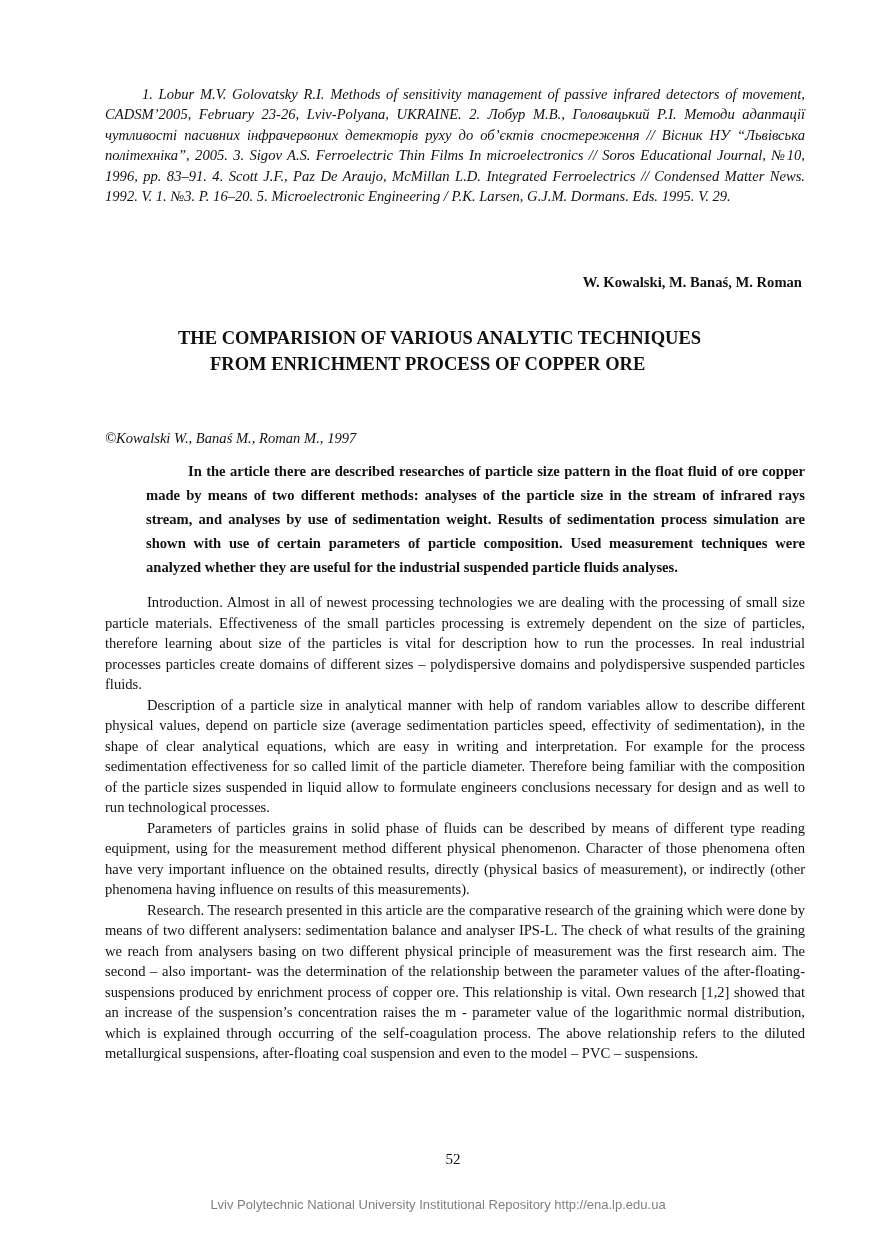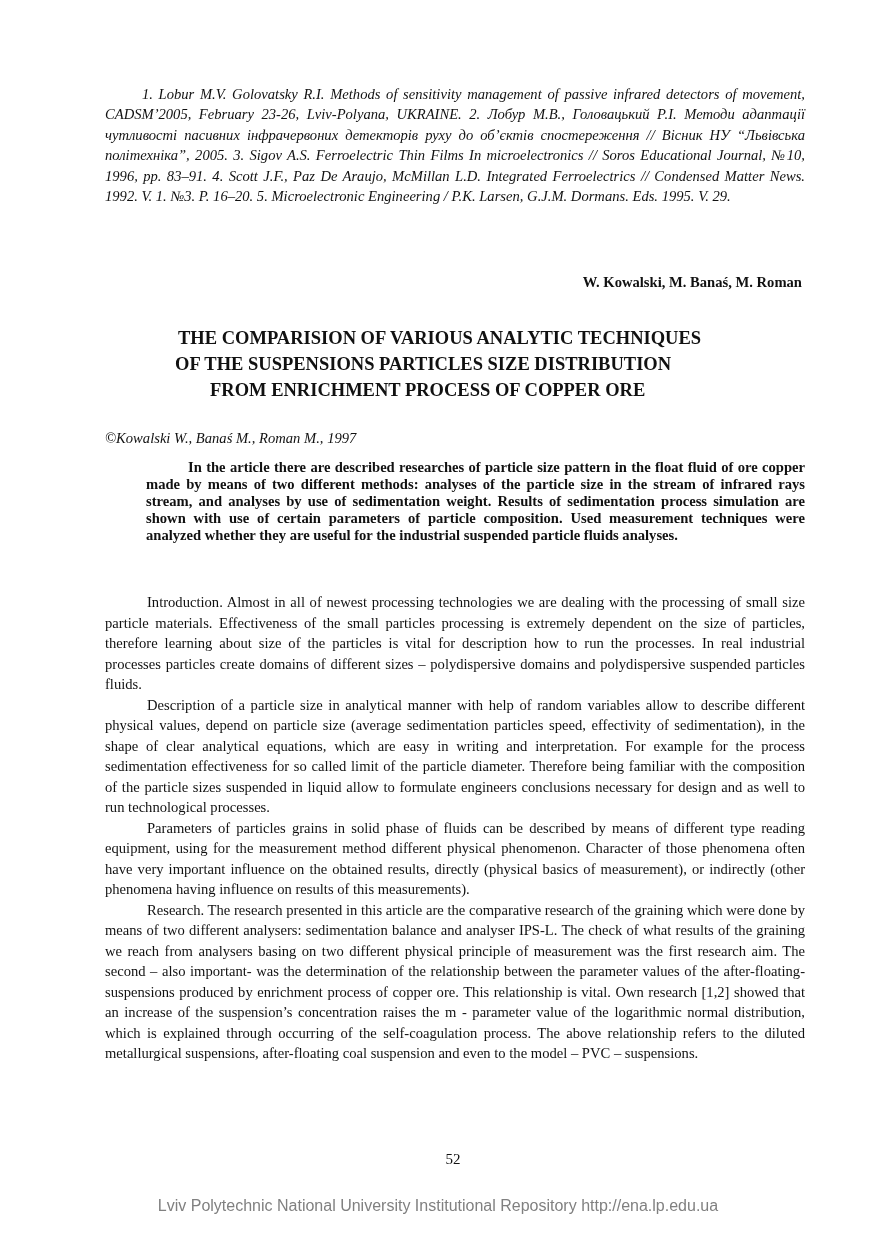--- a/index.html
+++ b/index.html
@@ -55,21 +55,21 @@
       font-style: italic;
       font-size: 14.6px;
     }
     .abstract {
       position: absolute;
       left: 146px;
       top: 459px;
       width: 659px;
       font-weight: bold;
       font-size: 14.6px;
-      line-height: 17px;
+      line-height: 24px;
       text-align: justify;
       text-indent: 42px;
     }
     .body-text {
       position: absolute;
       left: 105px;
       top: 592px;
       width: 700px;
       font-size: 14.6px;
       line-height: 20.5px;
@@ -90,38 +90,37 @@
       text-align: center;
       font-size: 15px;
     }
     .footer {
       position: absolute;
       left: 0;
       width: 876px;
       top: 1197px;
       text-align: center;
       font-family: "Liberation Sans", sans-serif;
-      font-size: 16px;
+      font-size: 13px;
       color: #808080;
     }
   </style>
 </head>
 <body>
 
 <div class="refs">
   <span>1. Lobur M.V. Golovatsky R.I. Methods of  sensitivity management of passive infrared detectors of movement, CADSM’2005, February 23-26, Lviv-Polyana, UKRAINE. 2. Лобур М.В., Головацький Р.І. Методи адаптації чутливості пасивних інфрачервоних детекторів руху до об’єктів спостереження // Вісник НУ “Львівська політехніка”, 2005. 3. Sigov A.S. Ferroelectric Thin Films In microelectronics // Soros Educational Journal, №10, 1996, pp. 83–91. 4. Scott J.F., Paz De Araujo, McMillan L.D. Integrated Ferroelectrics // Condensed Matter News. 1992. V. 1. №3. P. 16–20. 5. Microelectronic Engineering / P.K. Larsen, G.J.M. Dormans. Eds. 1995. V. 29.</span>
 </div>
 
 <div class="authors">
   <div class="names">W. Kowalski, M. Banaś, M. Roman</div>
 </div>
 
 <div class="title">
   <div style="padding-left:78px;">THE COMPARISION OF VARIOUS ANALYTIC TECHNIQUES</div>
-  <div style="padding-left:75px;">OF THE SUSPENSIONS PARTICLES SIZE DISTRIBUTION</div>
   <div style="padding-left:110px;">FROM ENRICHMENT PROCESS OF COPPER ORE</div>
 </div>
 
 <div class="copyright">©Kowalski W., Banaś M., Roman M., 1997</div>
 
 <div class="abstract">In the article there are described researches of particle size pattern in the float fluid of ore copper made by means of two different methods: analyses of the particle size in the stream of infrared rays stream, and analyses by use of sedimentation weight. Results of sedimentation process simulation are shown with use of certain parameters of particle composition. Used measurement techniques were analyzed whether they are useful for the industrial suspended particle fluids analyses.</div>
 
 <div class="body-text">
   <p><b>Introduction.</b><span> Almost in all of newest processing technologies we are dealing with the processing of small size particle materials. Effectiveness of the small particles processing is extremely dependent on the size of particles, therefore learning about size of the particles is vital  for description how to run the processes. In real industrial processes particles create domains of different sizes – polydispersive domains and polydispersive suspended particles fluids.</span></p>
   <p><span>Description of a particle size in analytical manner with help of random variables allow to describe different physical values, depend on particle size (average sedimentation particles speed, effectivity of sedimentation), in the shape of clear analytical equations, which are easy in writing and interpretation. For example for the process sedimentation effectiveness for so called limit of the particle diameter. Therefore being familiar with the composition of the particle sizes suspended in liquid allow to formulate engineers conclusions necessary for design and as well to run technological processes.</span></p>

